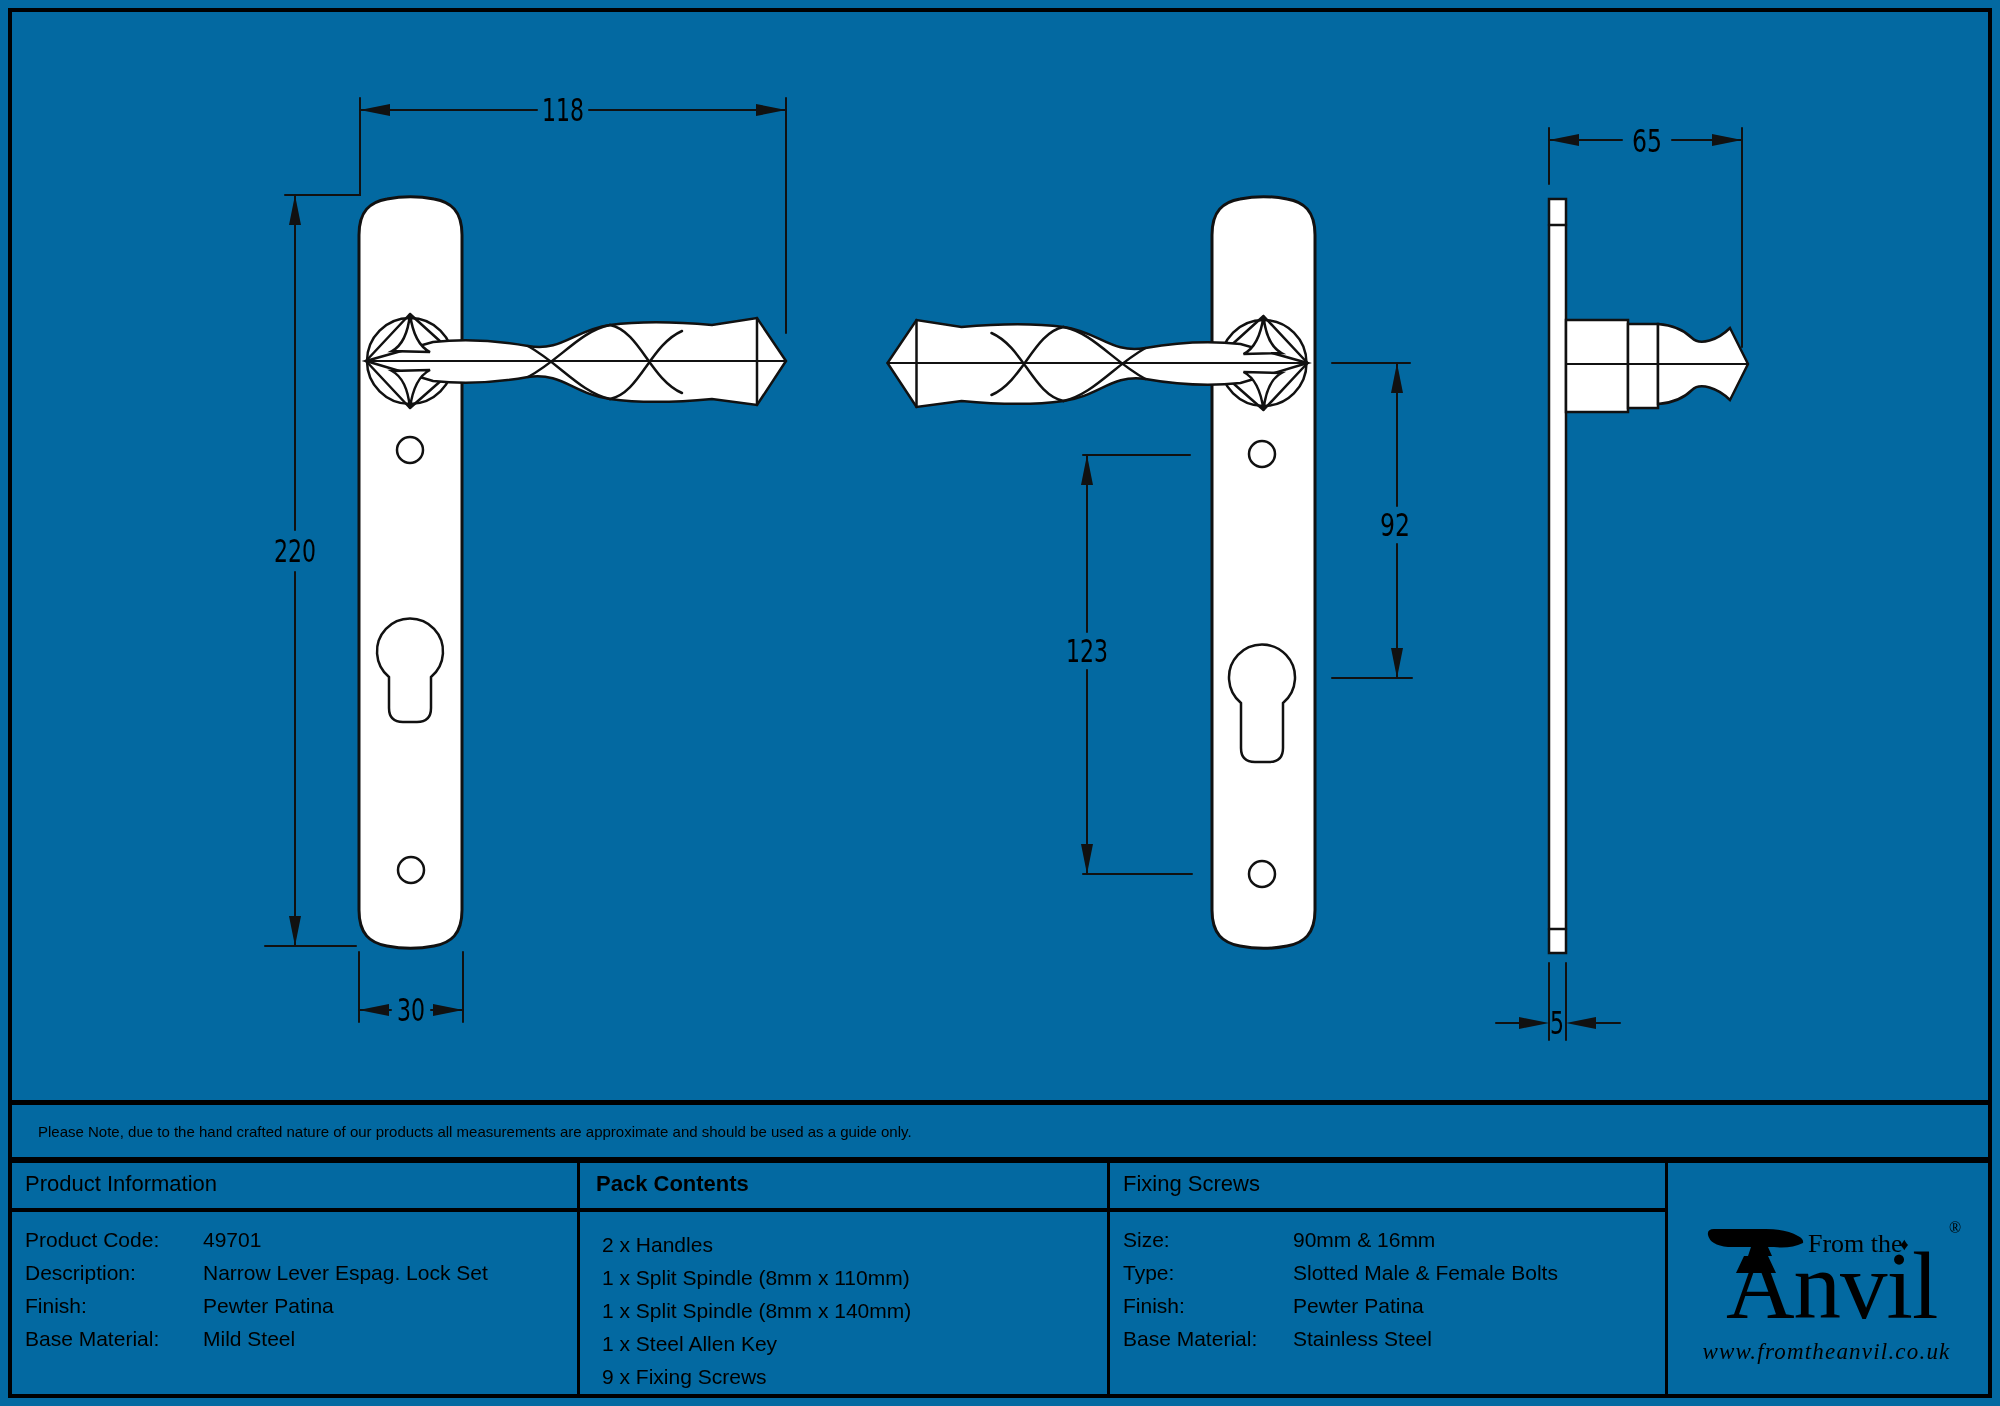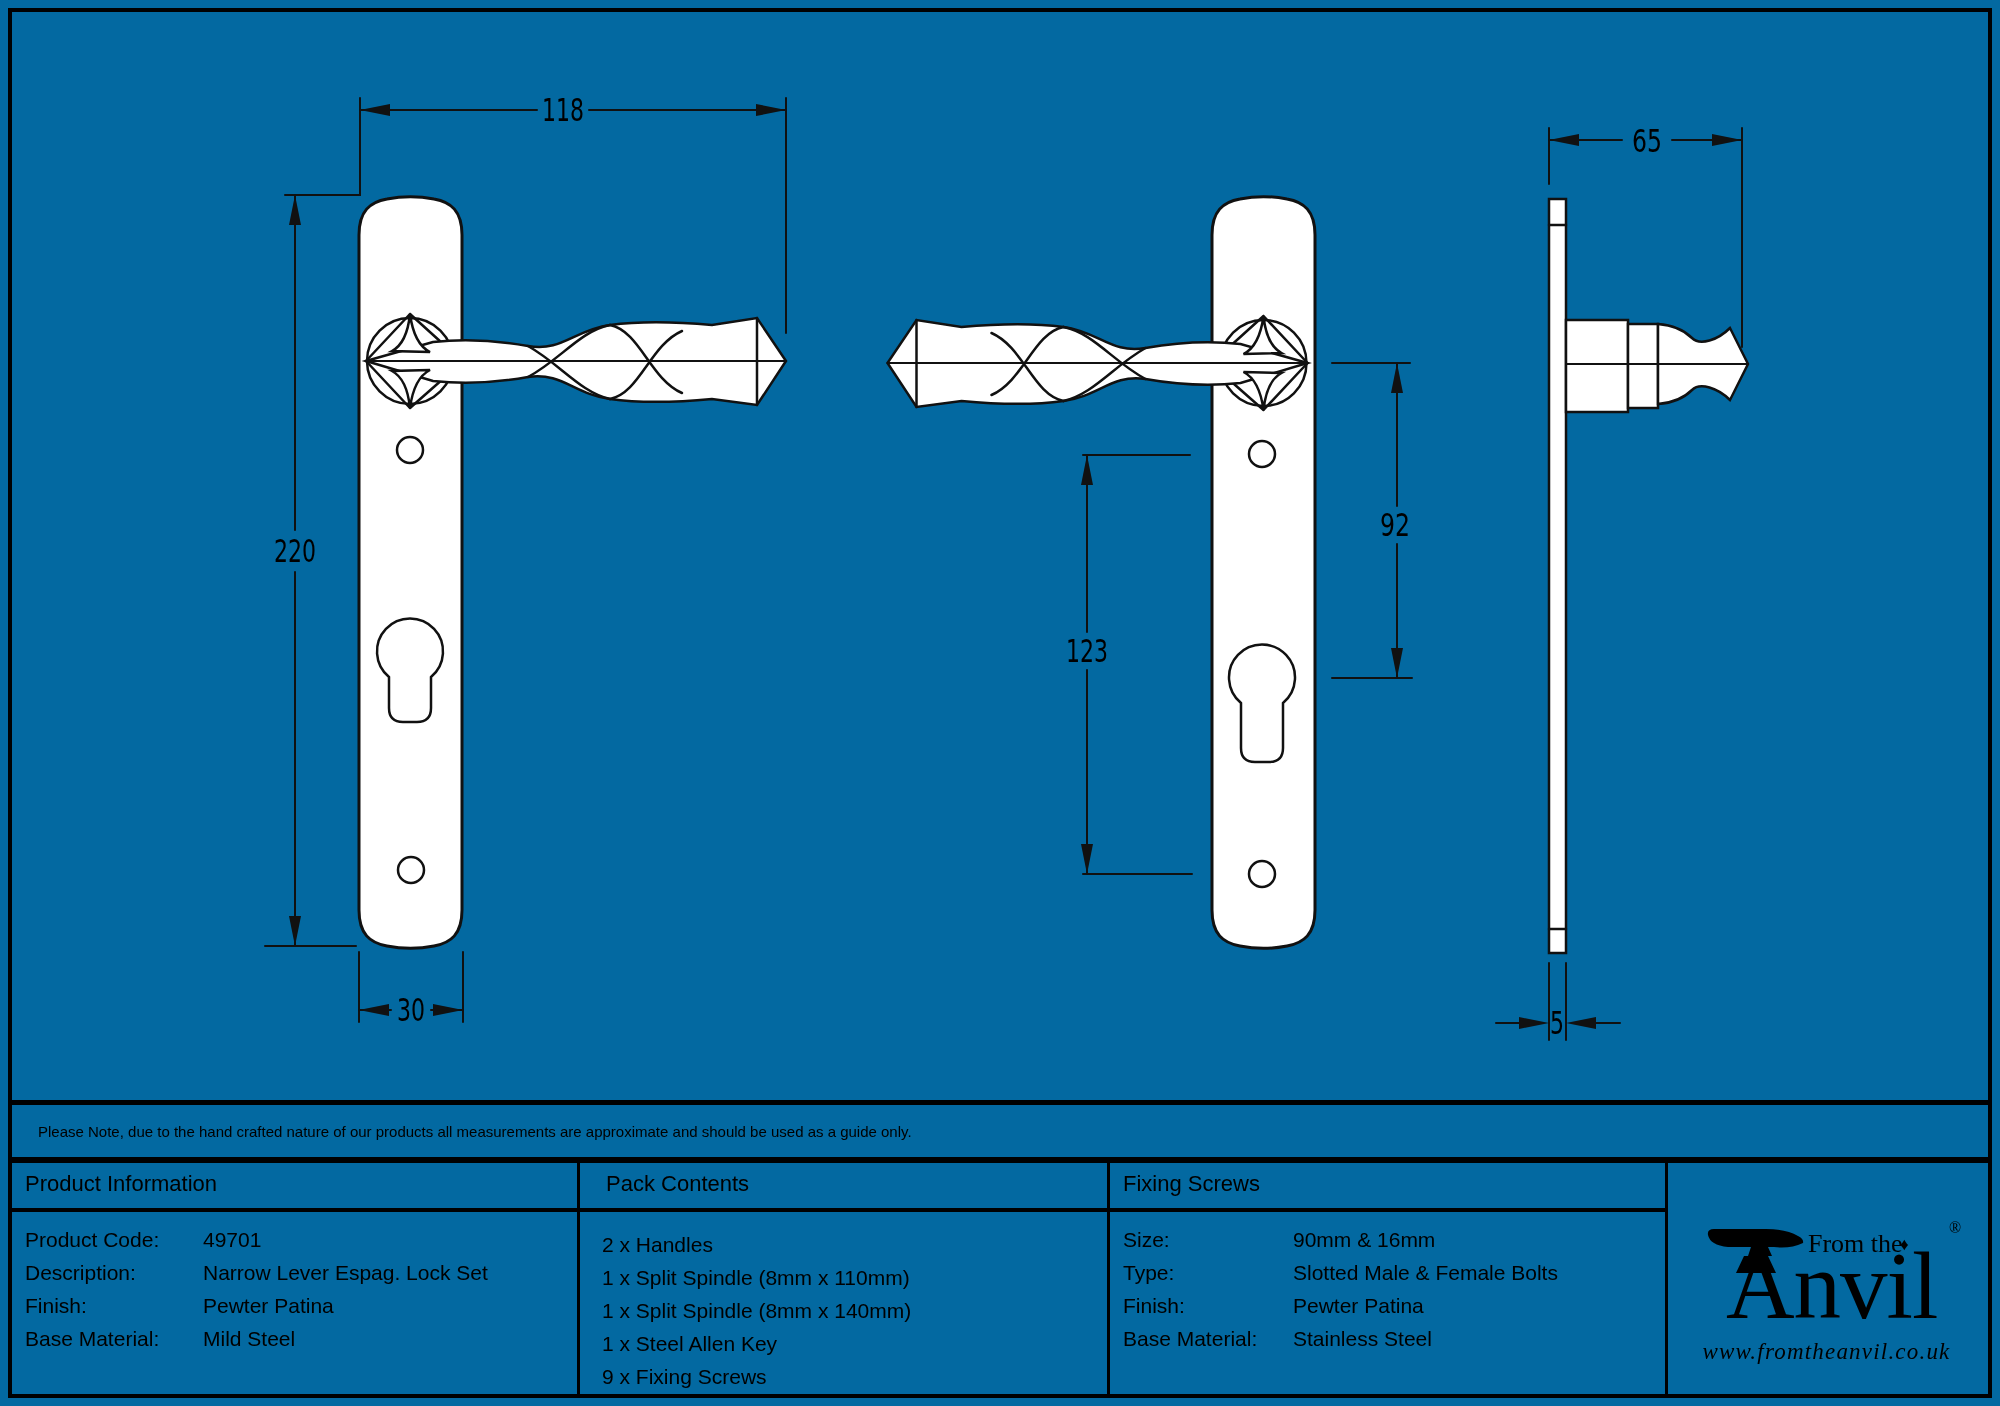--- a/index.html
+++ b/index.html
@@ -17,21 +17,21 @@
   .col-2{width:530px;border-left:3px solid #000;}
   .col-3{width:558px;border-left:3px solid #000;}
   .col-4{width:320px;border-left:3px solid #000;position:relative;}
   .col-header{height:37px;border-bottom:4px solid #000;font-size:22px;
               padding:8px 0 0 13px;box-sizing:content-box;}
   .col-body{padding-top:16px;font-size:21px;}
   .kv-row{display:flex;height:33px;align-items:flex-start;}
   .kv-row .lbl{width:191px;padding-left:13px;box-sizing:border-box;}
   .col-3 .kv-row .lbl{width:183px;}
   .pc-item{height:33px;display:flex;align-items:center;padding-left:22px;}
-  .col-2 .col-header{padding-left:26px;}
+  .col-2 .col-header{padding-left:16px;font-weight:bold;}
   
   .anvil-icon{position:absolute;left:38px;top:60px;}
   .brand-from{position:absolute;left:140px;top:66px;font-family:"Liberation Serif",serif;
               font-size:26px;}
   .brand-diamond{position:absolute;left:232px;top:72px;font-size:17px;}
   .brand-reg{position:absolute;left:281px;top:56px;font-size:16px;font-family:"Liberation Serif",serif;}
   .brand-name{position:absolute;left:58px;top:76px;font-family:"Liberation Serif",serif;
               font-size:95px;line-height:95px;letter-spacing:-1px;}
   .brand-site{position:absolute;left:0;top:176px;width:100%;text-align:center;
               font-family:"Liberation Serif",serif;font-style:italic;font-size:23px;

